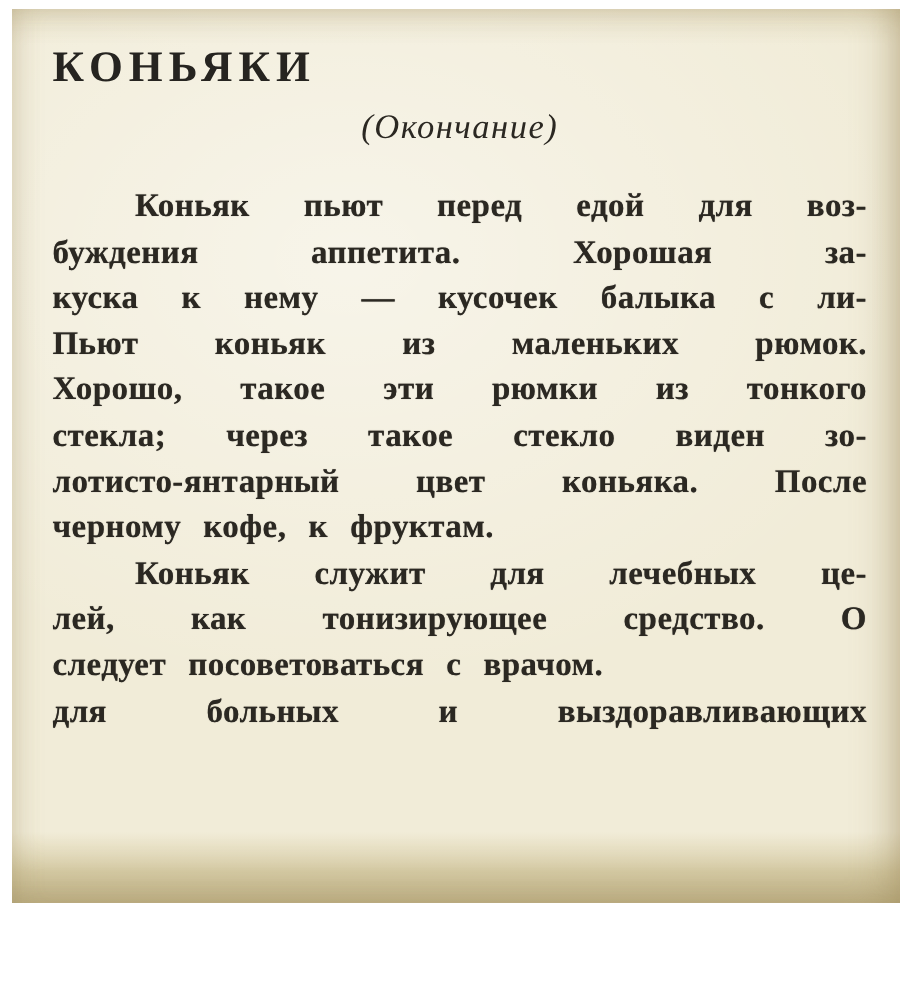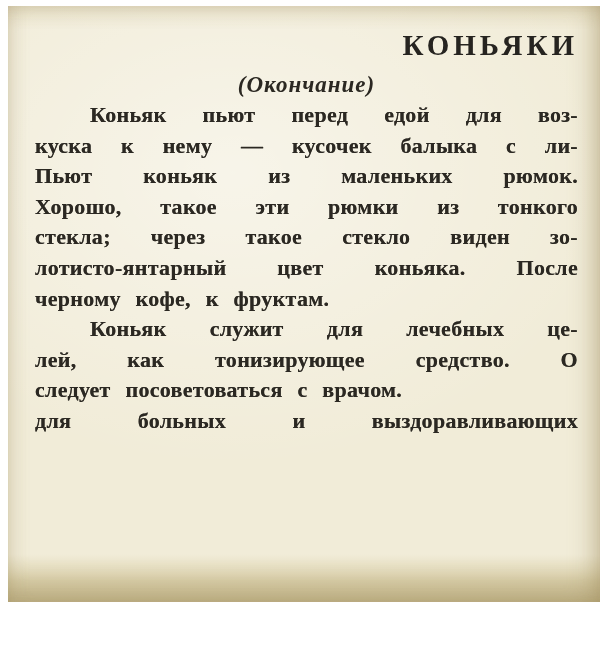--- a/index.html
+++ b/index.html
@@ -32,37 +32,38 @@
   }
   .content {
     position: absolute;
     left: 27px;
     right: 22px;
     top: 0;
     color: #2b2822;
   }
   .title {
     margin-top: 21px;
-    text-align: right;
+    text-align: left;
     font-size: 29px;
     line-height: 36px;
     font-weight: 700;
     letter-spacing: 4px;
     color: #262420;
   }
   .subtitle {
     margin-top: 6px;
     text-align: center;
     font-size: 23px;
     line-height: 31px;
     font-style: italic;
-    font-weight: 700;
+    font-weight: 400;
     letter-spacing: 1px;
   }
   .bodytext {
+    margin-top: 22px;
     font-size: 22px;
     line-height: 30.6px;
     font-weight: 700;
     letter-spacing: 0.3px;
     word-spacing: 4px;
     text-shadow: 0 0 0.5px rgba(43, 40, 34, 0.7);
   }
   .line {
     text-align: justify;
     text-align-last: justify;
@@ -78,20 +79,21 @@
 </style>
 </head>
 <body>
 
 <div class="scan">
   <div class="content">
     <div class="title">КОНЬЯКИ</div>
     <div class="subtitle">(Окончание)</div>
     <div class="bodytext">
       <div class="line indent">Коньяк пьют перед едой для воз-</div>
+      <div class="line">буждения аппетита. Хорошая за-</div>
       <div class="line">куска к нему — кусочек балыка с ли-</div>
       <div class="line">Пьют коньяк из маленьких рюмок.</div>
       <div class="line">Хорошо, такое эти рюмки из тонкого</div>
       <div class="line">стекла; через такое стекло виден зо-</div>
       <div class="line">лотисто-янтарный цвет коньяка. После</div>
       <div class="line endp">черному кофе, к фруктам.</div>
       <div class="line indent">Коньяк служит для лечебных це-</div>
       <div class="line">лей, как тонизирующее средство. О</div>
       <div class="line endp">следует посоветоваться с врачом.</div>
       <div class="line">для больных и выздоравливающих</div>

